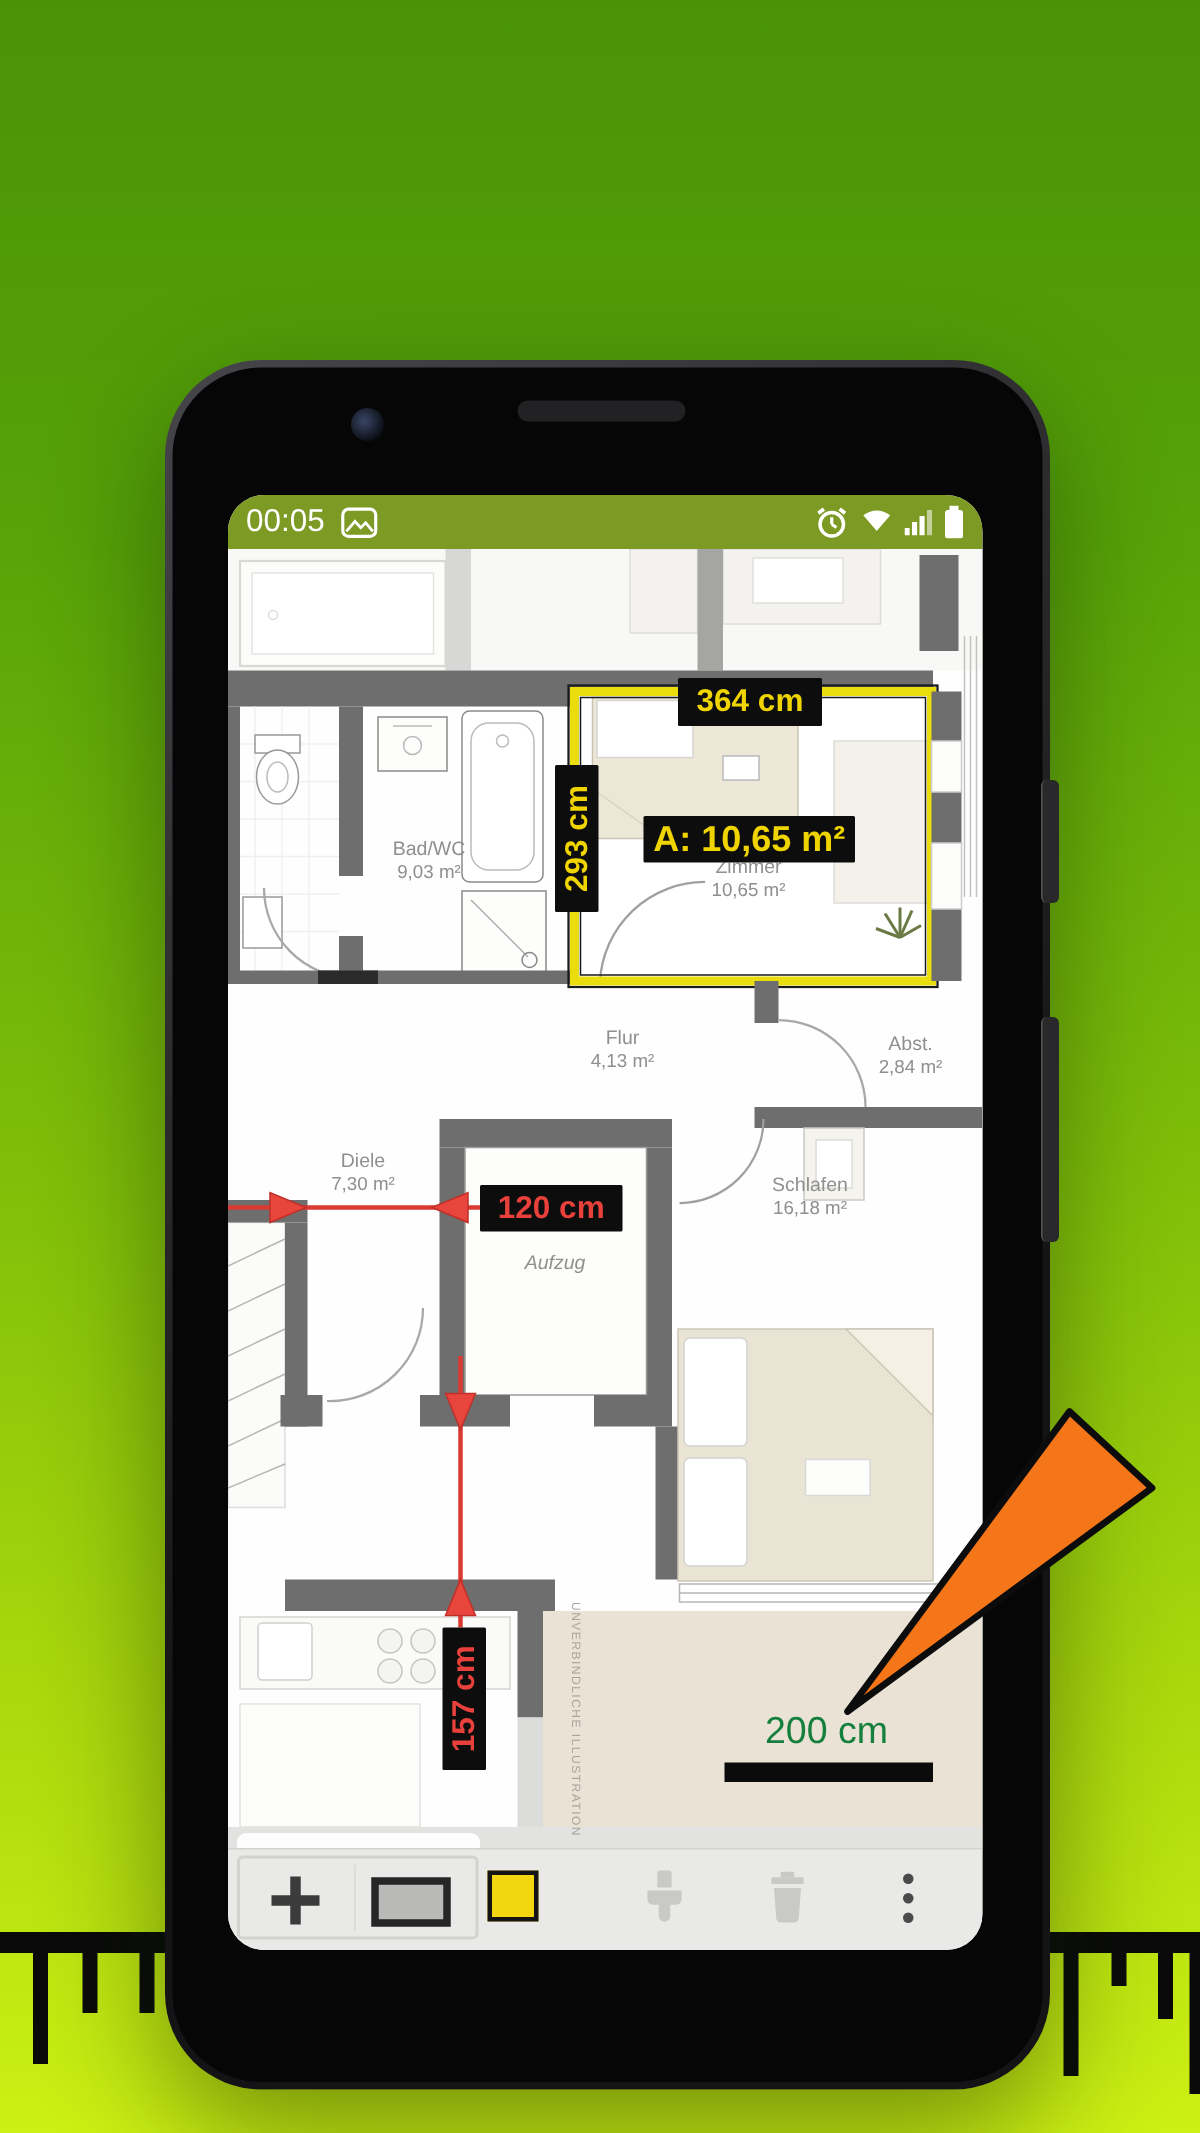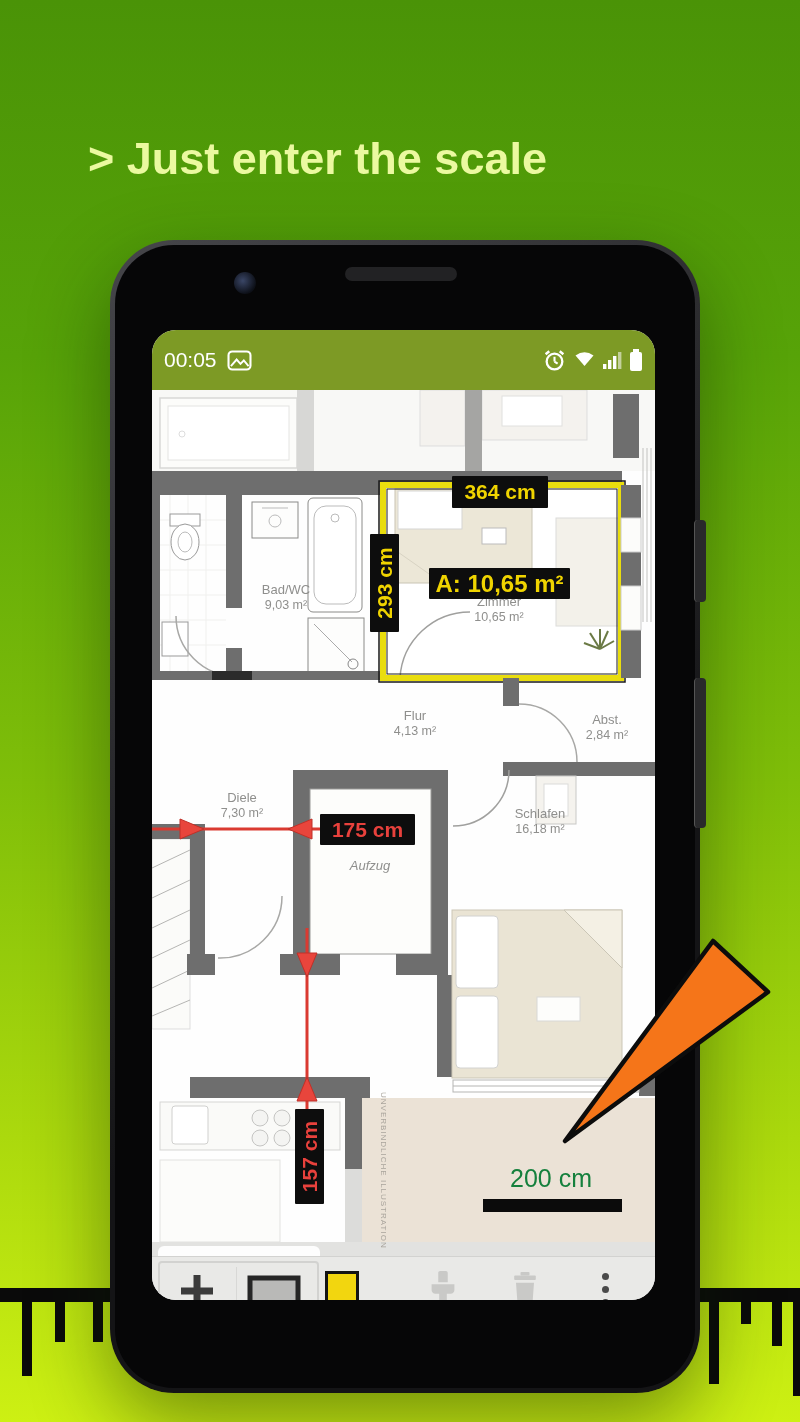--- a/index.html
+++ b/index.html
@@ -21,21 +21,21 @@
   .phone-inner{position:absolute;left:5px;top:5px;right:5px;bottom:5px;border-radius:59px;background:#060607;}
   .camera{position:absolute;left:124px;top:32px;width:22px;height:22px;border-radius:50%;
     background:radial-gradient(circle at 40% 40%,#3a4666,#0d1018 70%);}
   .speaker{position:absolute;left:235px;top:27px;width:112px;height:14px;border-radius:8px;background:#222224;}
   .side-btn{position:absolute;left:584px;width:11px;background:#29292b;border-radius:4px;border-left:1px solid #555;}
   .btn-power{top:280px;height:82px;}
   .btn-volume{top:438px;height:150px;}
   
   .screen{position:absolute;left:42px;top:90px;width:503px;height:970px;border-radius:24px;
     overflow:hidden;background:#fff;}
-  .statusbar{height:36px;background:#7d9a25;display:flex;align-items:center;padding:12px 12px;color:#fff;}
+  .statusbar{height:36px;background:#7d9a25;display:flex;align-items:center;padding:0 12px;color:#fff;}
   .sb-time{font-size:21px;margin-right:10px;}
   .sb-right{margin-left:auto;display:flex;align-items:center;gap:7px;}
   
   .plan{position:relative;width:503px;height:866px;background:#fff;overflow:hidden;}
   .plan svg.base{position:absolute;left:0;top:0;}
   .plan-label{position:absolute;text-align:center;color:#8f8f8d;font-size:13px;line-height:1.25;z-index:1;}
   .plan-label .area{font-size:12.5px;}
   .mbox{position:absolute;background:#0d0d0d;display:flex;align-items:center;justify-content:center;
     font-weight:bold;z-index:2;border-radius:1px;}
   .ytext{color:#f0d400;font-size:21px;}
@@ -58,21 +58,20 @@
   .dots{left:436px;top:12px;width:34px;height:40px;flex-direction:column;gap:6px;}
   .dot{width:7px;height:7px;border-radius:50%;background:#4a4a4a;}
   
   .arrow-overlay{position:absolute;left:0;top:0;z-index:5;pointer-events:none;}
 </style>
 </head>
 <body>
 
 <div class="canvas">
 
-  <div class="subtitle">&gt; Just enter the scale</div>
 
   <div class="ruler">
     <div class="bar"></div>
     <div class="tick" style="left:22px;height:76px;"></div>
     <div class="tick" style="left:55px;height:42px;"></div>
     <div class="tick" style="left:93px;height:42px;"></div>
     <div class="tick" style="left:709px;height:84px;"></div>
     <div class="tick" style="left:741px;height:24px;"></div>
     <div class="tick" style="left:772px;height:46px;"></div>
     <div class="tick" style="left:793px;height:96px;"></div>
@@ -310,21 +309,21 @@
           <div>Aufzug</div>
         </div>
         <div class="plan-label" style="left:338px;top:416px;width:100px;">
           <div>Schlafen</div>
           <div class="area">16,18 m²</div>
         </div>
 
         <div class="mbox ytext" style="left:300px;top:86px;width:96px;height:32px;">364 cm</div>
         <div class="mbox ytext rot" style="left:218px;top:242px;width:98px;height:29px;">293 cm</div>
         <div class="mbox ytext" style="left:277px;top:178px;width:141px;height:31px;font-size:24px;">A: 10,65 m²</div>
-        <div class="mbox rtext" style="left:168px;top:424px;width:95px;height:31px;">175 cm</div>
+        <div class="mbox rtext" style="left:168px;top:424px;width:95px;height:31px;">120 cm</div>
         <div class="mbox rtext rot" style="left:143px;top:814px;width:95px;height:29px;">157 cm</div>
 
         <div class="scale-label">200 cm</div>
         <div class="scale-bar"></div>
         <div class="watermark">UNVERBINDLICHE ILLUSTRATION</div>
         <div class="sliver"></div>
       </div>
 
       <div class="toolbar">
         <div class="tb-group">

